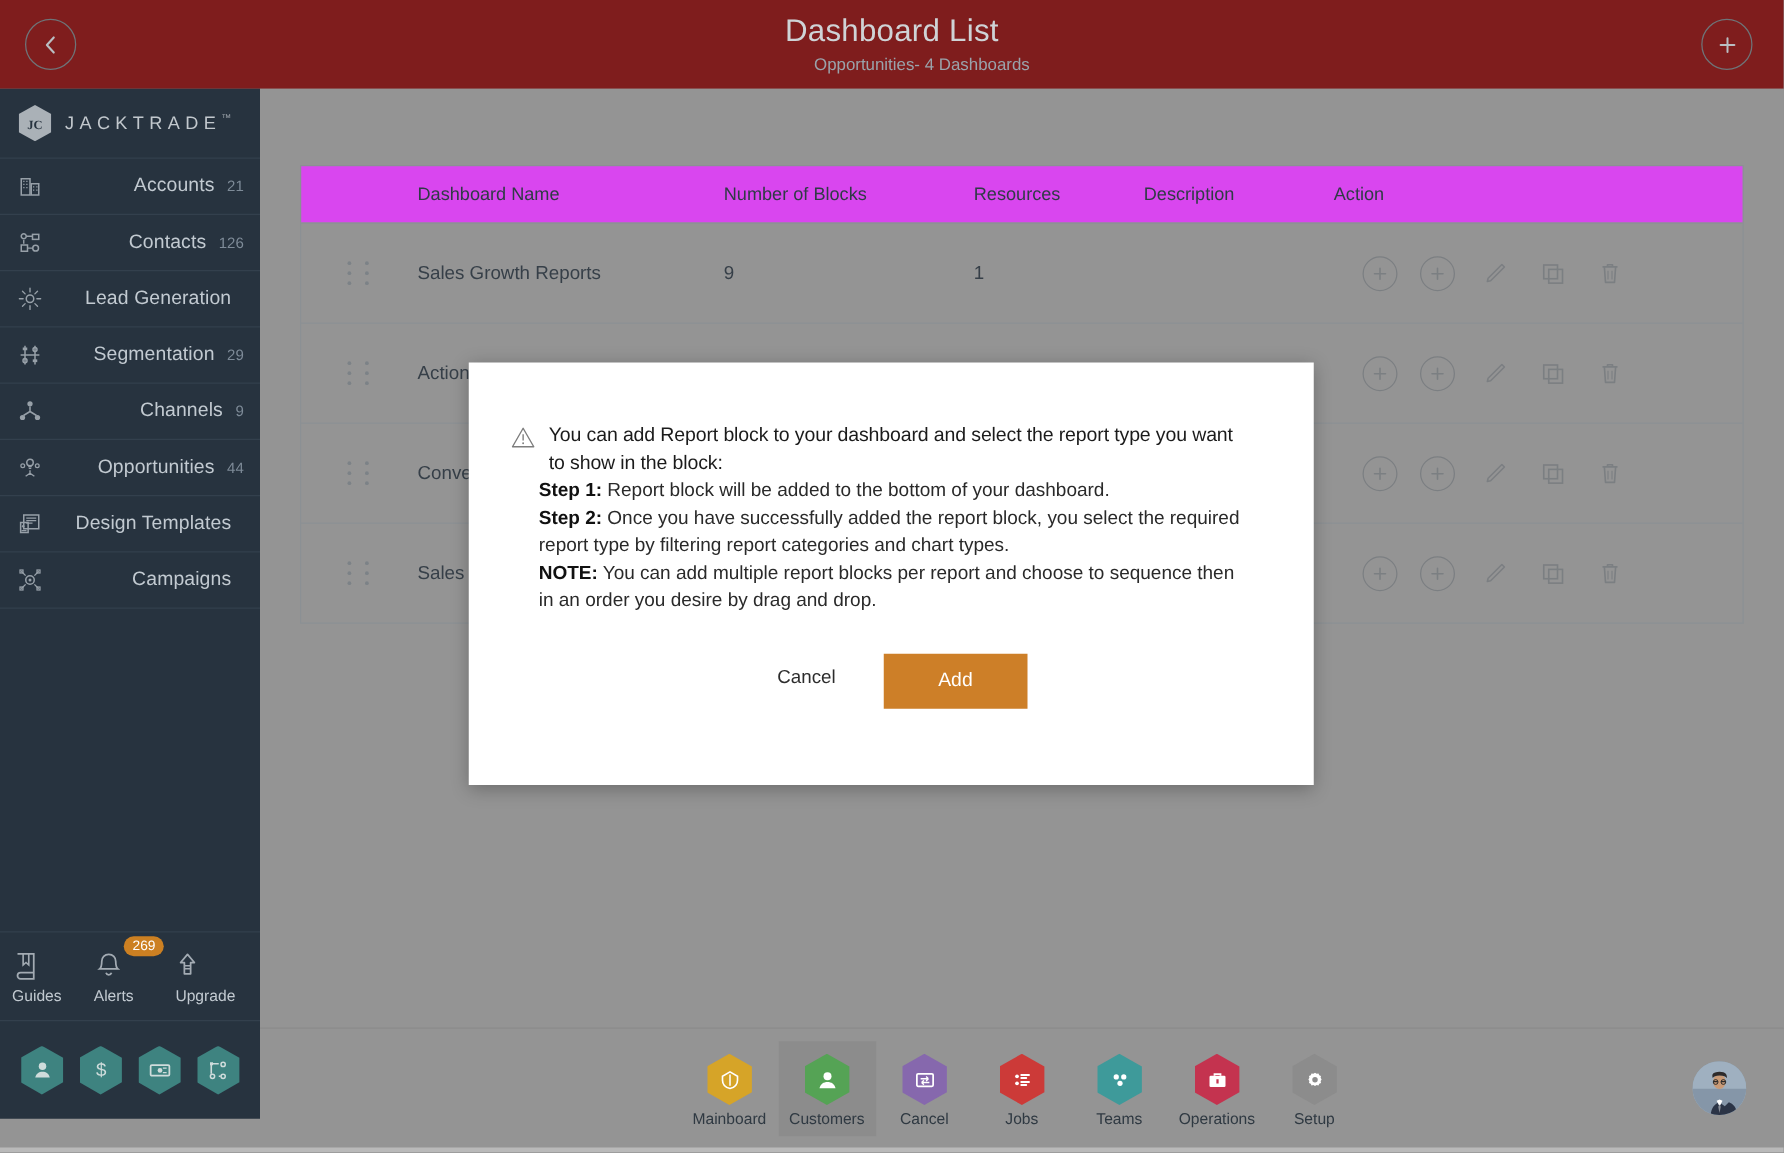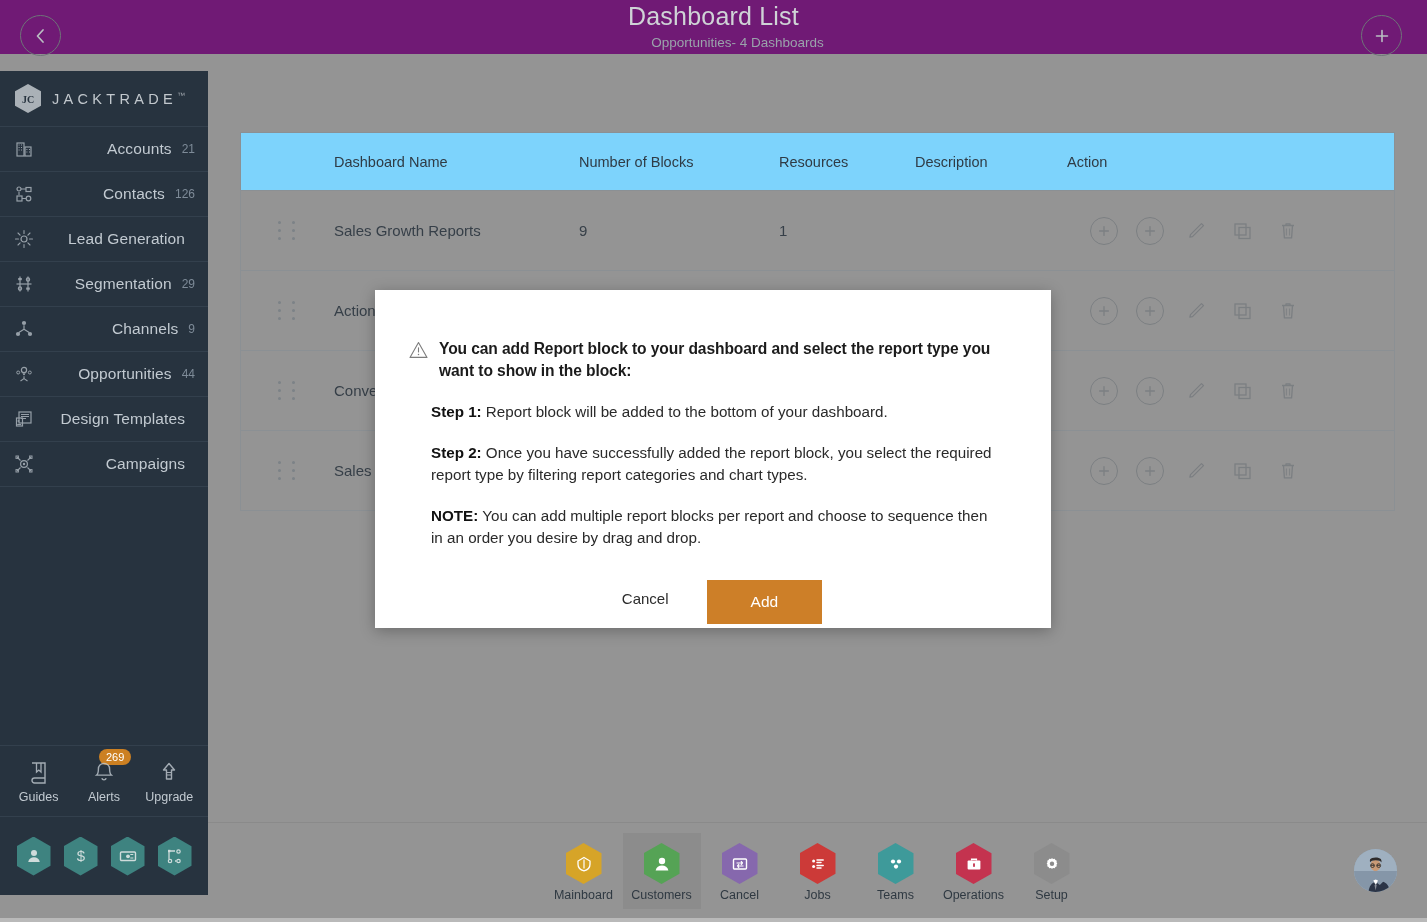--- a/index.html
+++ b/index.html
@@ -6,22 +6,22 @@
   html, body {
     width: 1427px; height: 922px;
     font-family: "Liberation Sans", sans-serif;
     overflow: hidden;
     background: #949494;
   }
   #app { position: relative; width: 1427px; height: 922px; }
 
   
   .topbar {
-    position: absolute; left: 0; top: 0; width: 1427px; height: 54px;
-    background: #701a75;
+    position: absolute; left: 0; top: 0; width: 1427px; height: 71px;
+    background: #7f1d1d;
     display: flex; align-items: center; justify-content: center;
   }
   .topbar-title-wrap { text-align: center; line-height: 1; }
   .topbar-title {
     font-size: 25px; color: #cfd3d6; font-weight: 400; letter-spacing: .2px;
   }
   .topbar-sub {
     font-size: 13.5px; color: #9aa3ab; margin-top: 7px; margin-left: 48px;
   }
   .round-btn {
@@ -61,21 +61,21 @@
   .nav-label { font-size: 15.5px; color: #c2cad1; flex: 1; letter-spacing: .1px; }
   .nav-count { font-size: 12px; color: #7e8b98; }
 
   .side-spacer { flex: 1; }
 
   .side-tools {
     height: 72px; border-top: 1px solid #33404d; border-bottom: 1px solid #33404d;
     display: flex; align-items: center; justify-content: space-around; padding: 0 6px;
   }
   .tool {
-    display: flex; flex-direction: column; align-items: center; gap: 5px;
+    display: flex; flex-direction: column; align-items: flex-start; gap: 5px;
     cursor: pointer; position: relative; width: 58px;
   }
   .tool-label { font-size: 12.5px; color: #c2cad1; }
   .tool-icon { opacity: .8; height: 26px; display: flex; align-items: flex-end; }
   .badge {
     position: absolute; top: -10px; left: 50%; margin-left: -5px;
     background: #cc8022; color: #fff; font-size: 11px;
     border-radius: 10px; padding: 2px 7px; line-height: 1.15; font-weight: 400;
   }
 
@@ -96,22 +96,22 @@
   
   .main {
     position: absolute; left: 208px; top: 71px; width: 1219px; height: 751px;
     background: #949494;
   }
   .table-wrap {
     position: absolute; left: 32px; top: 61px; width: 1155px;
     border: 1px solid #8b9094; background: #949494;
   }
   .thead {
-    display: flex; align-items: center; height: 57px;
-    background: #7dd3fc; color: #2d3a44;
+    display: flex; align-items: center; height: 45px;
+    background: #d946ef; color: #2d3a44;
   }
   .th { font-size: 14.5px; color: #2f3b45; }
   .col-drag  { width: 93px; }
   .col-name  { width: 245px; }
   .col-blocks{ width: 200px; }
   .col-res   { width: 136px; }
   .col-desc  { width: 152px; }
   .col-act   { flex: 1; }
 
   .trow {
@@ -158,25 +158,25 @@
 
   
   .modal {
     position: absolute; left: 375px; top: 290px; width: 676px; height: 338px;
     background: #ffffff; box-shadow: 0 3px 14px rgba(0,0,0,.28);
     padding: 48px 52px 0 34px;
   }
   .modal-head { display: flex; gap: 11px; align-items: flex-start; }
   .warn-icon { flex: none; margin-top: 3px; }
   .modal-title {
-    font-size: 15.6px; font-weight: bold; color: #1b1b1b; line-height: 1.42;
+    font-size: 15.6px; font-weight: normal; color: #1b1b1b; line-height: 1.42;
     letter-spacing: -.1px;
   }
   .modal-p {
-    font-size: 15.2px; color: #2a2a2a; line-height: 1.45; margin-top: 19px;
+    font-size: 15.2px; color: #2a2a2a; line-height: 1.45; 
     padding-left: 22px;
   }
   .modal-p b { color: #111; }
   .modal-btns {
     display: flex; align-items: flex-start; justify-content: center; gap: 24px; margin-top: 31px;
     padding-left: 22px;
   }
   .btn-cancel {
     background: none; border: none; font-size: 15px; color: #2c2c2c; cursor: pointer;
     font-family: "Liberation Sans", sans-serif; padding: 10px 14px;

